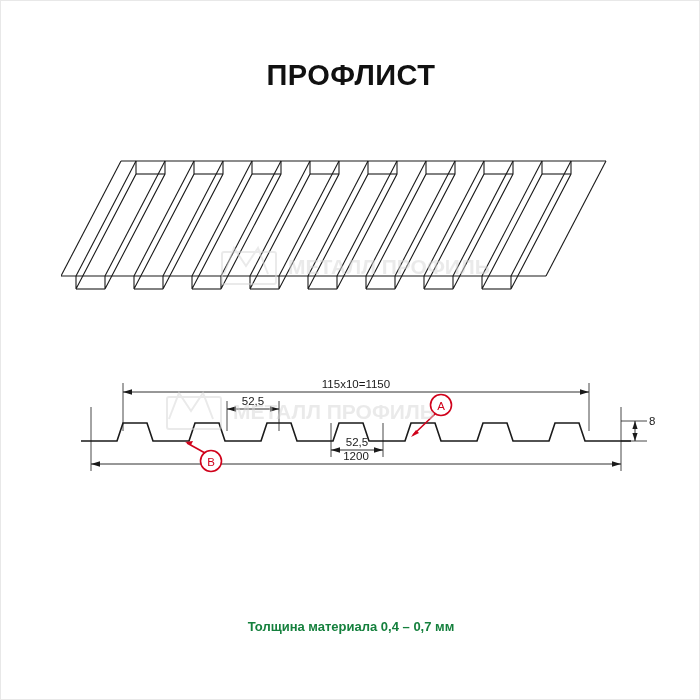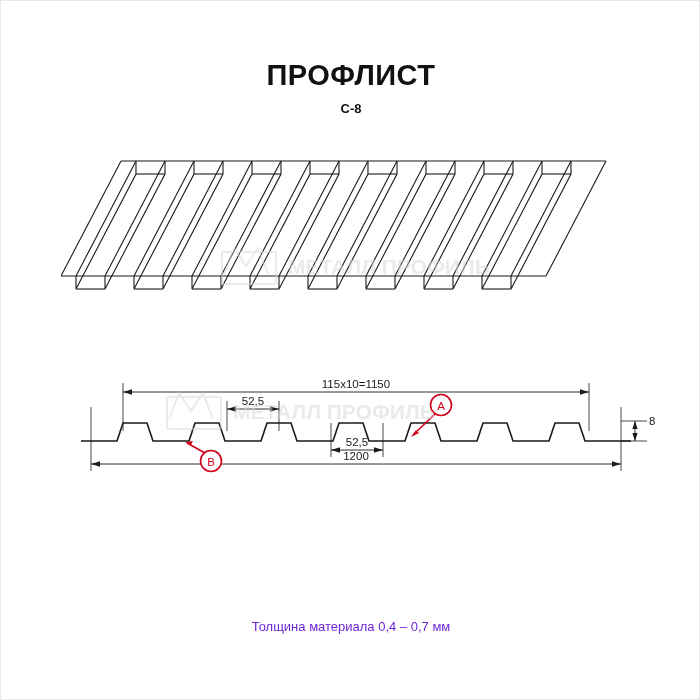--- a/index.html
+++ b/index.html
@@ -45,22 +45,22 @@
     font-weight: bold;
     color: #111111;
   }
   .footer-note {
     position: absolute;
     left: 0;
     top: 618px;
     width: 700px;
     text-align: center;
     font-size: 13px;
-    font-weight: normal;
-    color: #6d28d9;
+    font-weight: bold;
+    color: #15803d;
   }
   .iso-wrap {
     position: absolute;
     left: 60px;
     top: 140px;
     width: 580px;
     height: 170px;
   }
   .plan-wrap {
     position: absolute;
@@ -79,21 +79,20 @@
   .wm-top { left: 215px; top: 225px; }
   .wm-bottom { left: 160px; top: 370px; }
   svg { display: block; }
 </style>
 </head>
 <body>
 
 <div class="page">
 
   <div class="title">ПРОФЛИСТ</div>
-  <div class="subtitle">С-8</div>
 
   <div class="iso-wrap">
     <svg width="580" height="170" viewBox="0 0 580 170">
       <g fill="none" stroke="#1a1a1a" stroke-width="1.1" stroke-linejoin="miter">
 
         <path d="M 60 20 L 545 20"></path>
 
         <path d="M 0 135 L 485 135"></path>
 
         <path d="M 60 20 L 0 135"></path>

